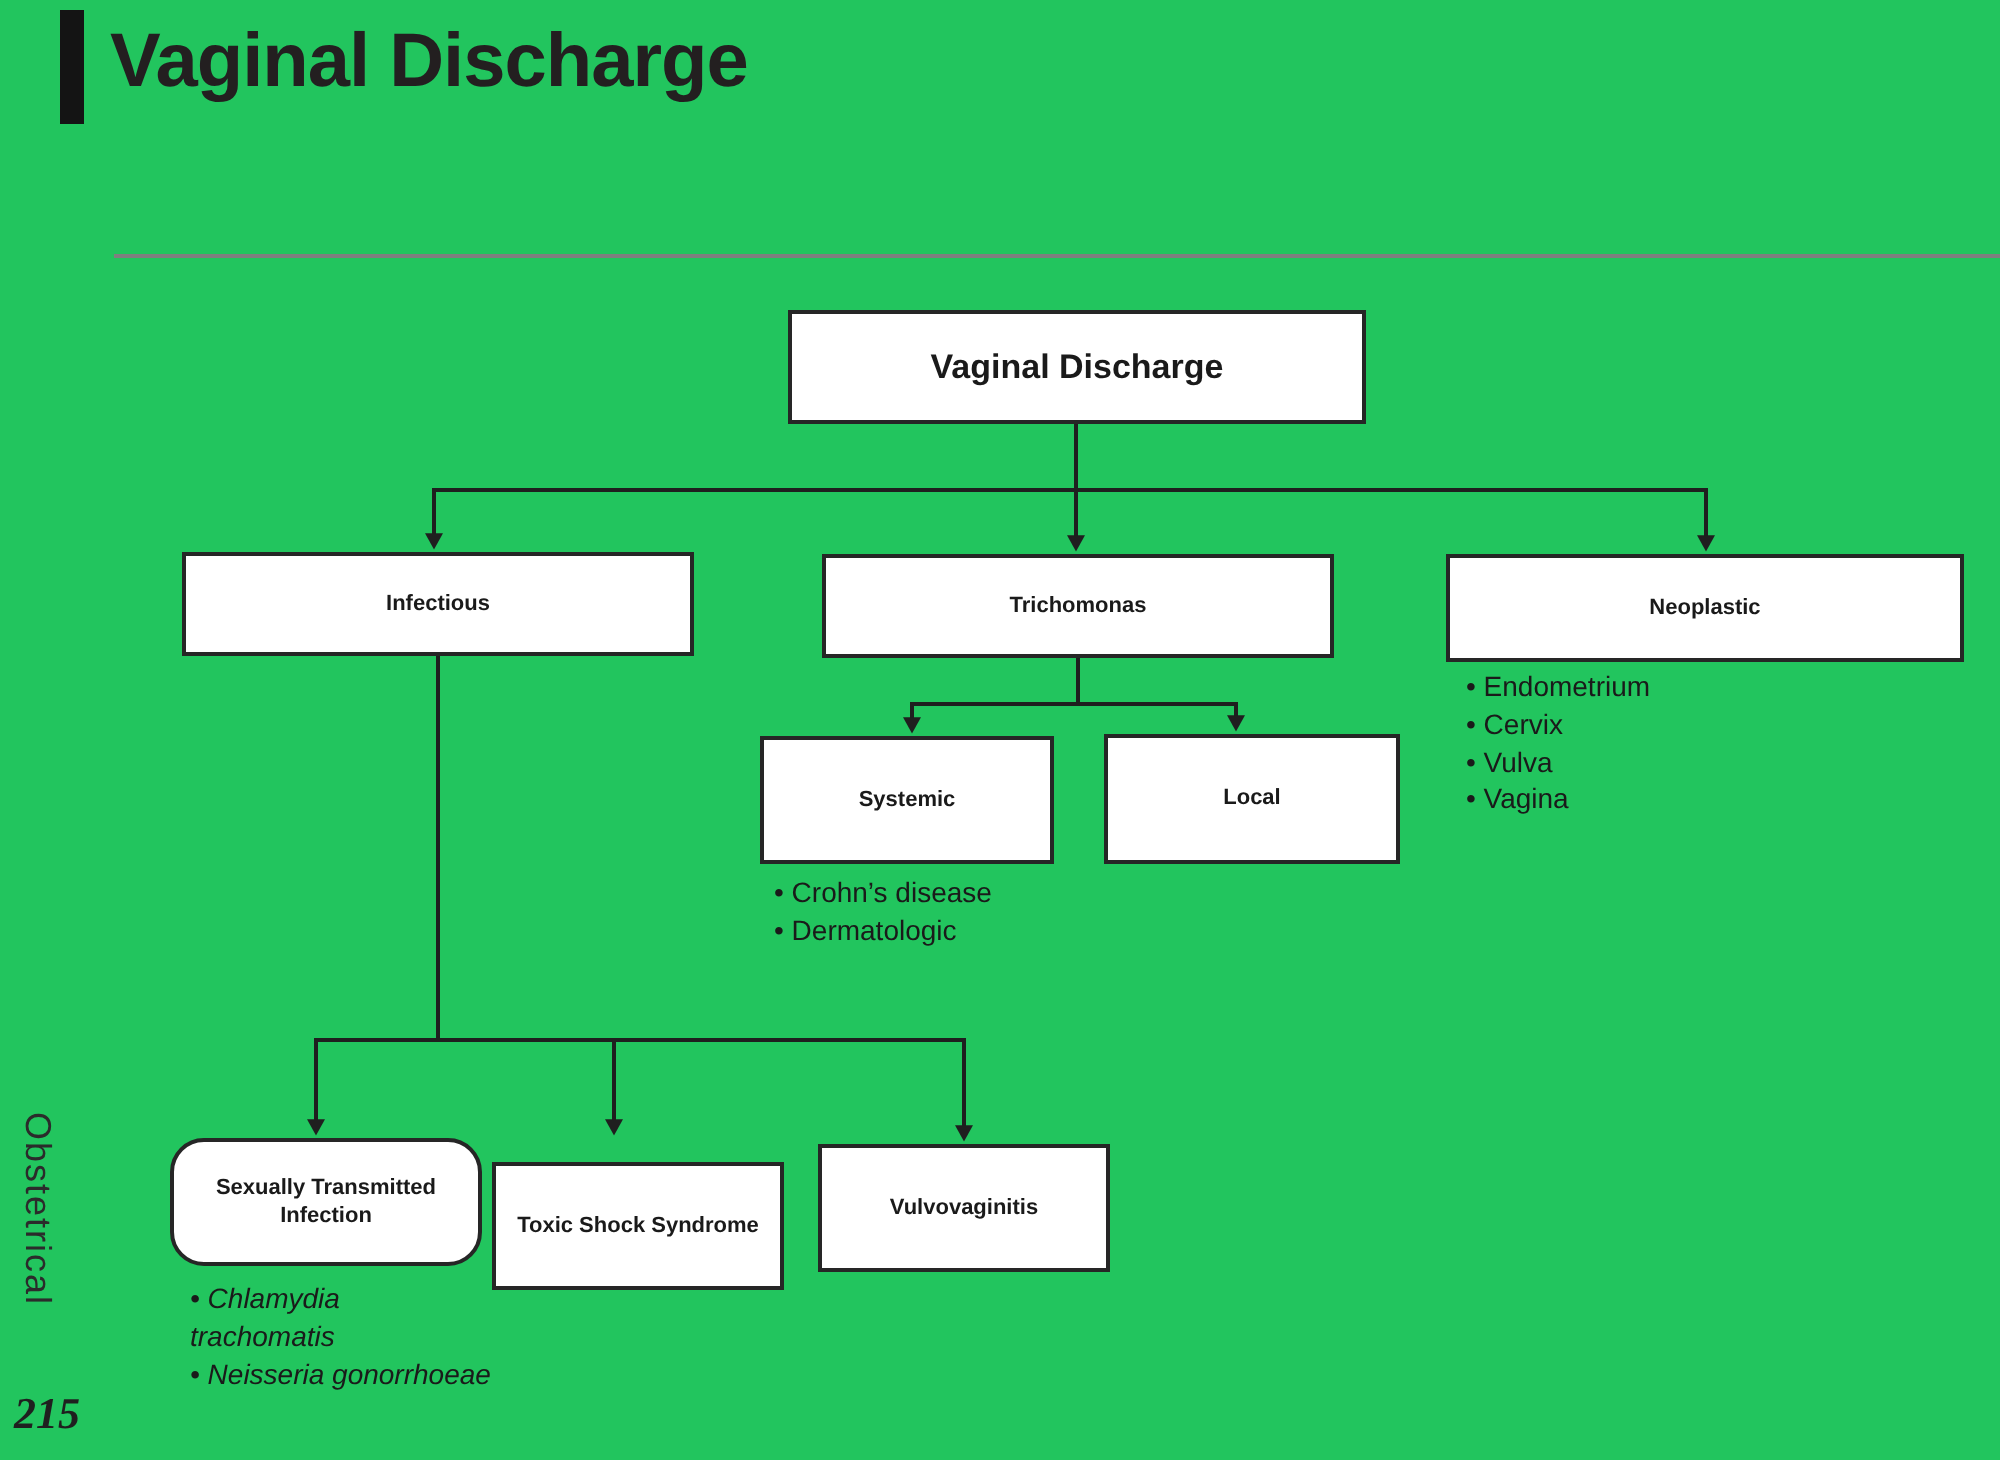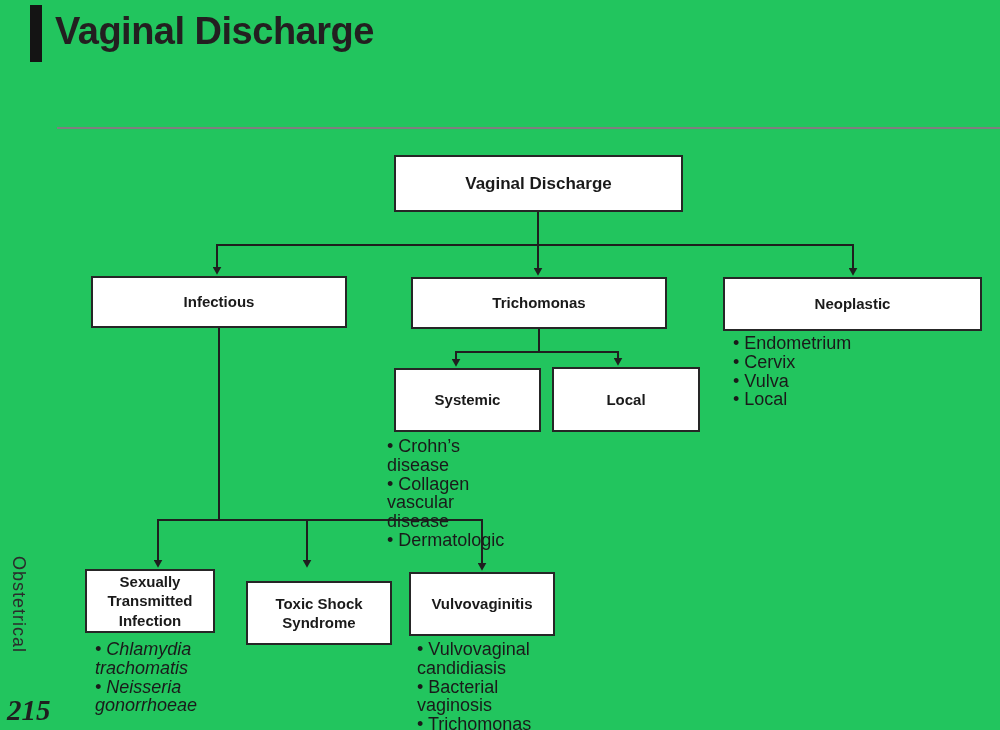--- a/index.html
+++ b/index.html
@@ -15,49 +15,49 @@
     letter-spacing:-0.5px;color:#231f20;white-space:nowrap;
   }
   
   #title-rule{position:absolute;left:57px;top:127px;width:943px;height:2px;background:#7f7f7f;}
   
   #connectors{position:absolute;left:0;top:0;pointer-events:none;}
   
   .fbox{
     position:absolute;box-sizing:border-box;border:2px solid #262626;background:#ffffff;
     display:flex;align-items:center;justify-content:center;text-align:center;
-    font-weight:bold;font-size:15px;line-height:1.28;color:#1a1a1a;padding:2px 6px;
+    font-weight:bold;font-size:11px;line-height:1.28;color:#1a1a1a;padding:2px 6px;
   }
   #box-root{left:394px;top:155px;width:289px;height:57px;font-size:17px;}
   #box-infectious{left:91px;top:276px;width:256px;height:52px;}
   #box-inflammatory{left:411px;top:277px;width:256px;height:52px;}
   #box-neoplastic{left:723px;top:277px;width:259px;height:54px;}
-  #box-systemic{left:380px;top:368px;width:147px;height:64px;margin-left:14px;}
+  #box-systemic{left:380px;top:368px;width:147px;height:64px;}
   #box-local{left:552px;top:367px;width:148px;height:65px;}
-  #box-sti{left:85px;top:569px;width:130px;height:64px;}
+  #box-sti{left:85px;top:569px;width:156px;height:64px;border-radius:17px;}
   #box-toxic{left:246px;top:569px;width:146px;height:64px;margin-top:12px;}
   #box-vulvo{left:409px;top:572px;width:146px;height:64px;}
   
-  .blist{position:absolute;font-size:18px;line-height:18.8px;color:#1a1a1a;}
+  .blist{position:absolute;font-size:14px;line-height:18.8px;color:#1a1a1a;}
   .blist .bitem{white-space:pre-line;}
   #list-neoplastic{left:733px;top:334px;width:140px;}
   #list-systemic{left:387px;top:437px;width:140px;}
   #list-local{left:577px;top:437px;width:155px;}
   #list-sti{left:95px;top:640px;width:175px;font-style:italic;}
   #list-vulvo{left:417px;top:640px;width:160px;}
   
   #sidebar-label{
     position:absolute;left:8px;top:556px;height:120px;
     writing-mode:vertical-rl;text-orientation:mixed;
     font-size:18px;letter-spacing:1px;color:#2b2b2b;white-space:nowrap;
   }
   #page-number{
     position:absolute;left:7px;top:694px;
     font-family:"Liberation Serif",serif;font-style:italic;font-weight:bold;
-    font-size:29px;color:#1f1f1f;
+    font-size:22px;color:#1f1f1f;
   }
 </style>
 </head>
 <body>
 
 <div id="canvas">
 
   <div id="edge-bar"></div>
 
   <div id="page-title">Vaginal Discharge</div>
@@ -103,41 +103,33 @@
   <div id="box-sti" class="fbox">Sexually Transmitted Infection</div>
 
   <div id="box-toxic" class="fbox">Toxic Shock Syndrome</div>
 
   <div id="box-vulvo" class="fbox">Vulvovaginitis</div>
 
   <div id="list-neoplastic" class="blist">
     <div class="bitem">• Endometrium</div>
     <div class="bitem">• Cervix</div>
     <div class="bitem">• Vulva</div>
-    <div class="bitem">• Local</div>
+    <div class="bitem">• Vagina</div>
   </div>
 
   <div id="list-systemic" class="blist">
     <div class="bitem">• Crohn’s disease</div>
-    <div class="bitem">• Collagen vascular
-disease</div>
     <div class="bitem">• Dermatologic</div>
   </div>
 
 
   <div id="list-sti" class="blist">
     <div class="bitem">• Chlamydia
 trachomatis</div>
     <div class="bitem">• Neisseria gonorrhoeae</div>
   </div>
 
-  <div id="list-vulvo" class="blist">
-    <div class="bitem">• Vulvovaginal
-candidiasis</div>
-    <div class="bitem">• Bacterial vaginosis</div>
-    <div class="bitem">• Trichomonas vaginalis</div>
-  </div>
 
   <div id="sidebar-label">Obstetrical</div>
 
   <div id="page-number">215</div>
 
 </div>
 
 </body></html>

